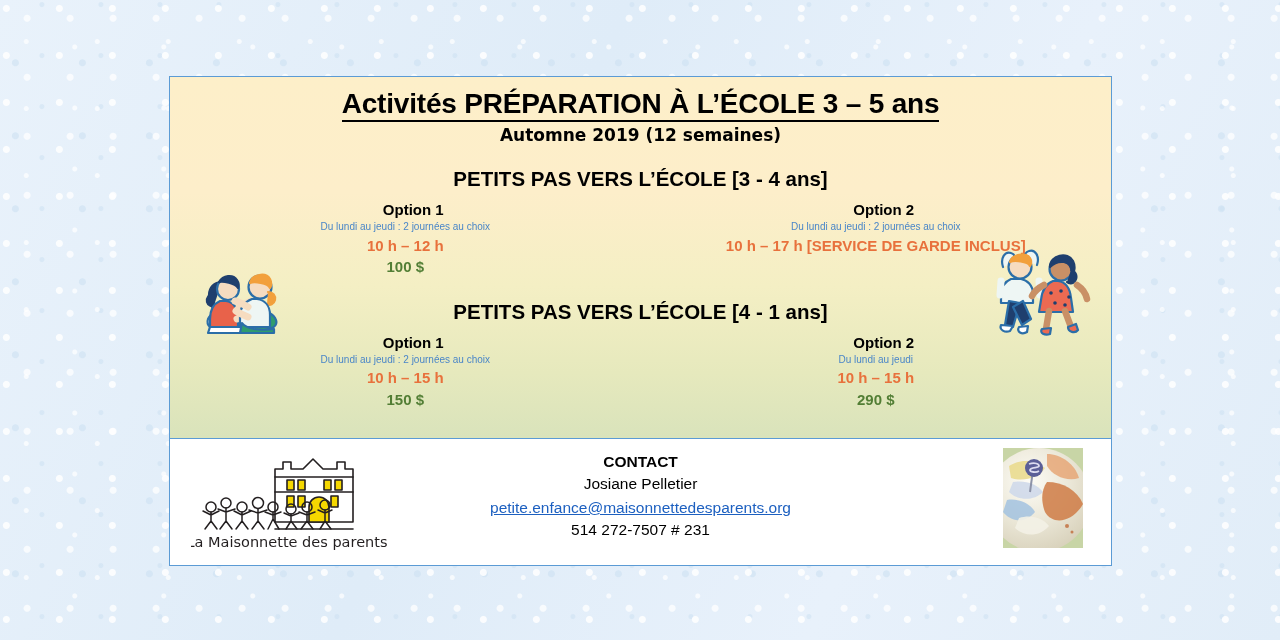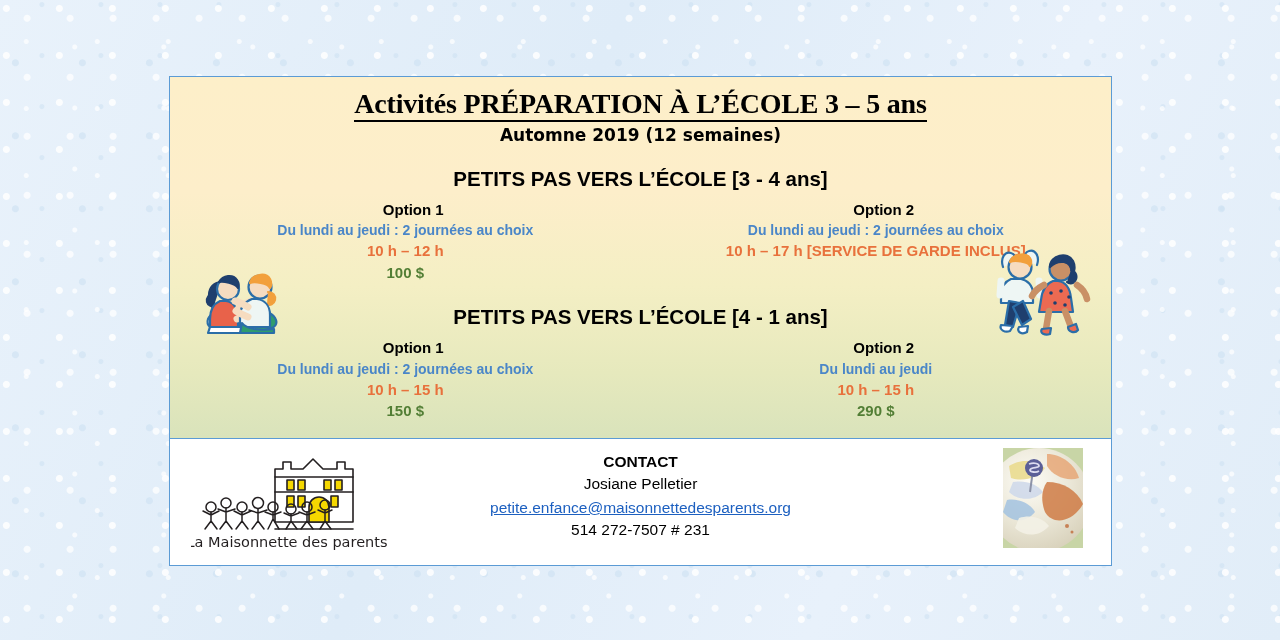--- a/index.html
+++ b/index.html
@@ -51,21 +51,21 @@
   }
 
   
   .title {
     text-align: center;
     font-weight: bold;
     color: #000;
     font-size: 28px;
     letter-spacing: -0.2px;
     padding-top: 11px;
-    font-family: Liberation Serif, serif;
+    font-family: Liberation Sans, sans-serif;
   }
   .title span {
     border-bottom: 2.5px solid #000;
     padding-bottom: 1px;
   }
   .subtitle {
     text-align: center;
     font-weight: bold;
     color: #000;
     font-size: 17px;
@@ -92,22 +92,22 @@
     text-align: center;
     line-height: 1.43;
   }
   .col .opt-label {
     font-weight: bold;
     font-size: 15px;
     color: #000;
     margin-left: 16px;
   }
   .col .days {
-    font-weight: bold;
-    font-size: 14px;
+    font-weight: normal;
+    font-size: 10px;
     color: #4a86c8;
   }
   .col .hours {
     font-weight: bold;
     font-size: 15px;
     color: #e8713c;
   }
   .col .price {
     font-weight: bold;
     font-size: 15px;

